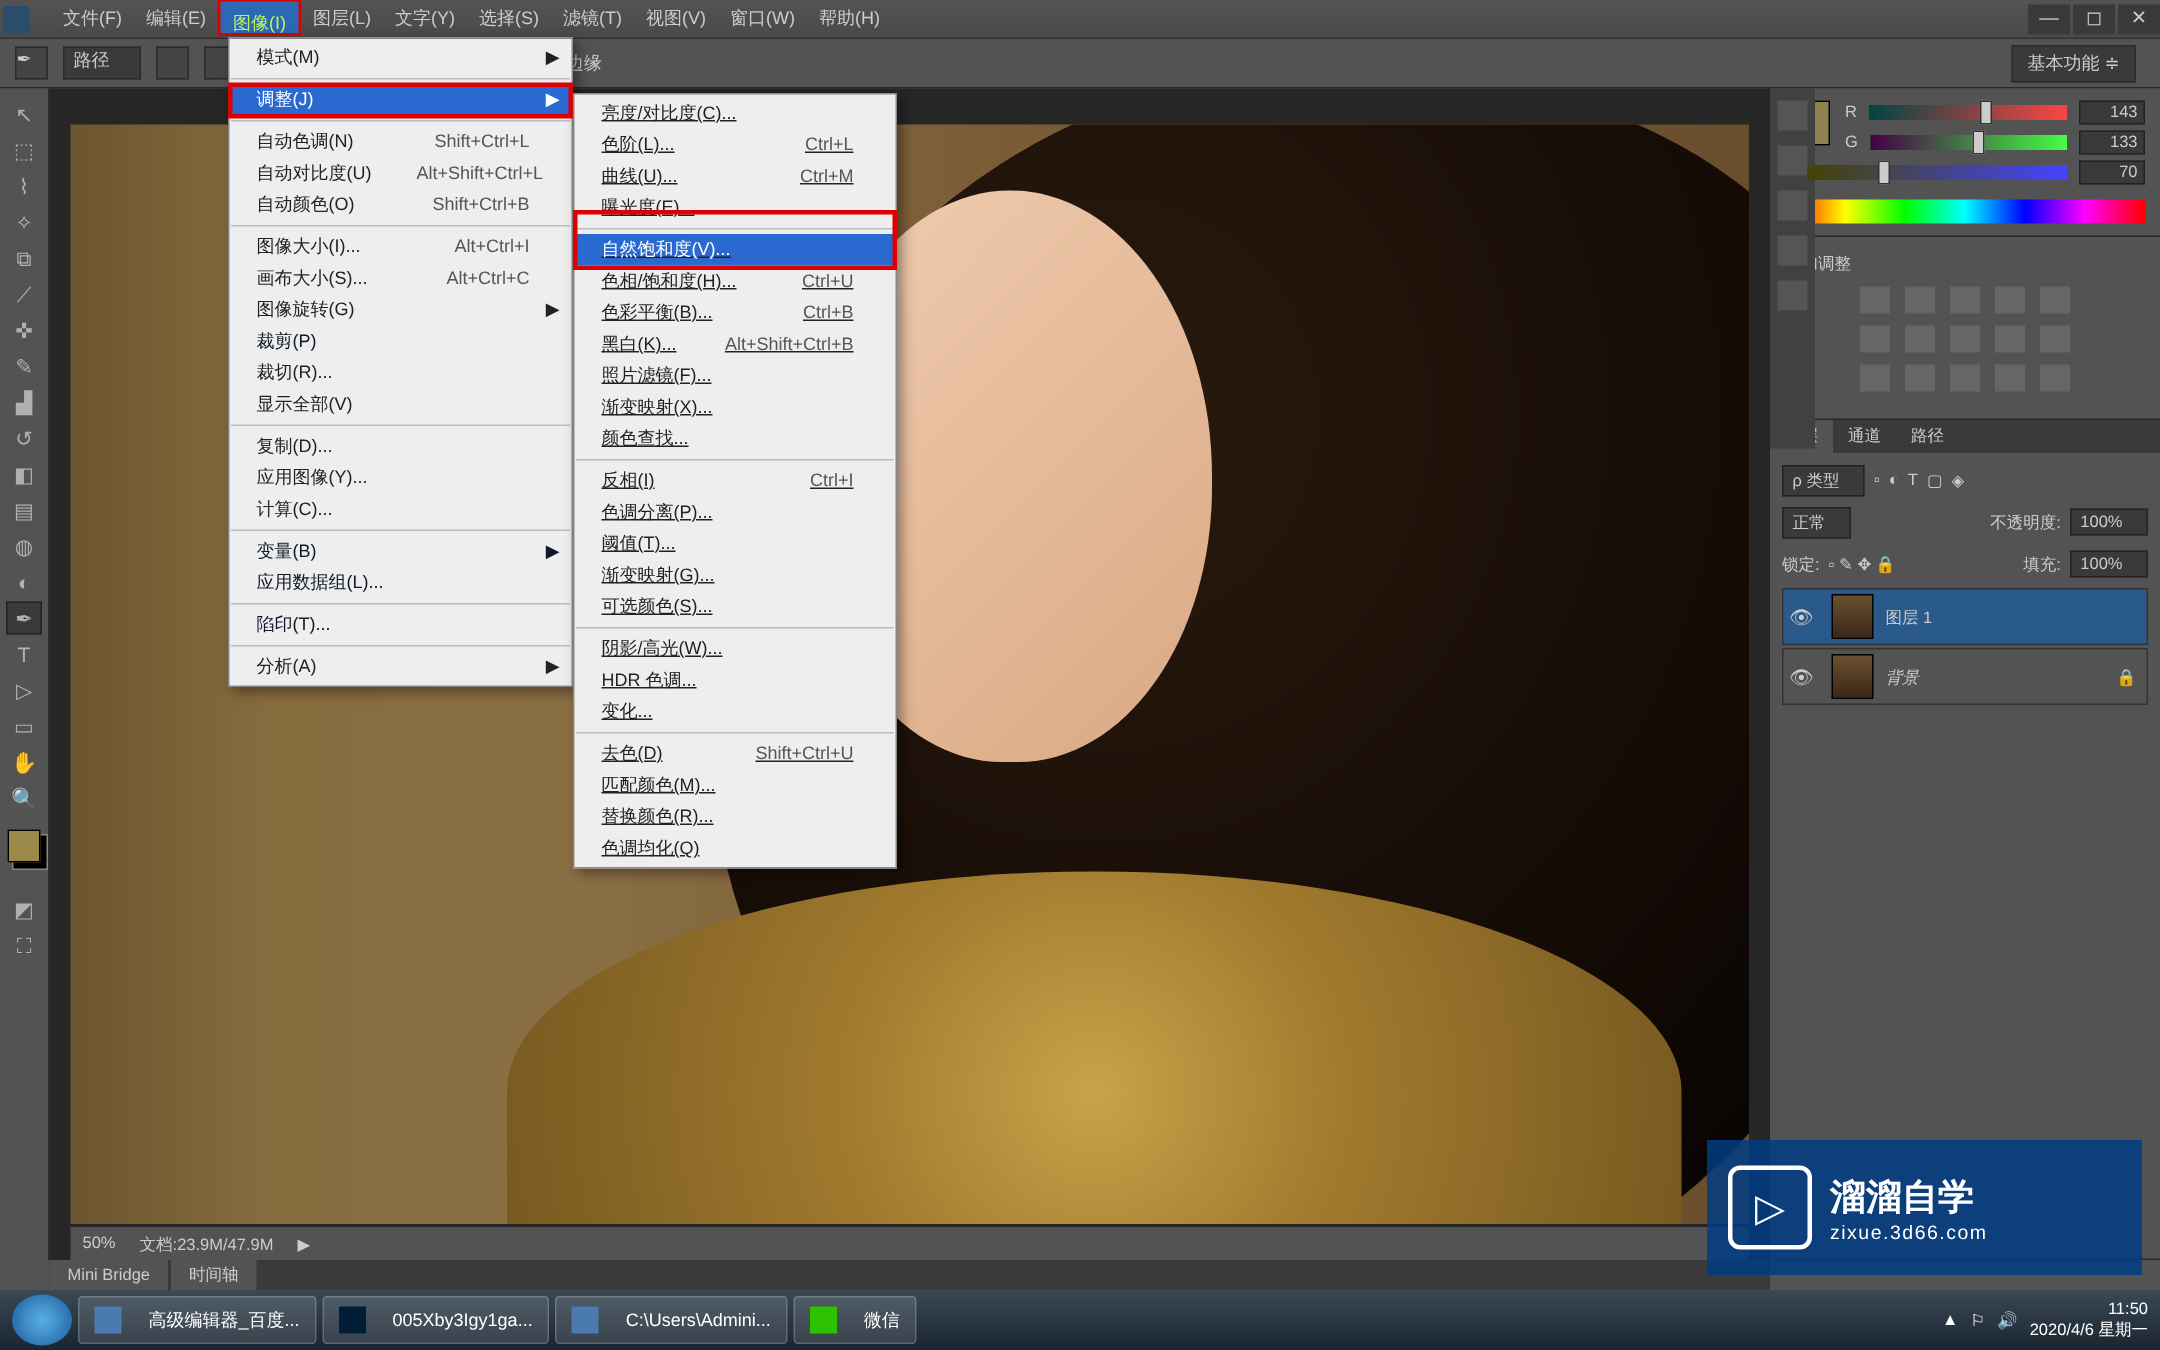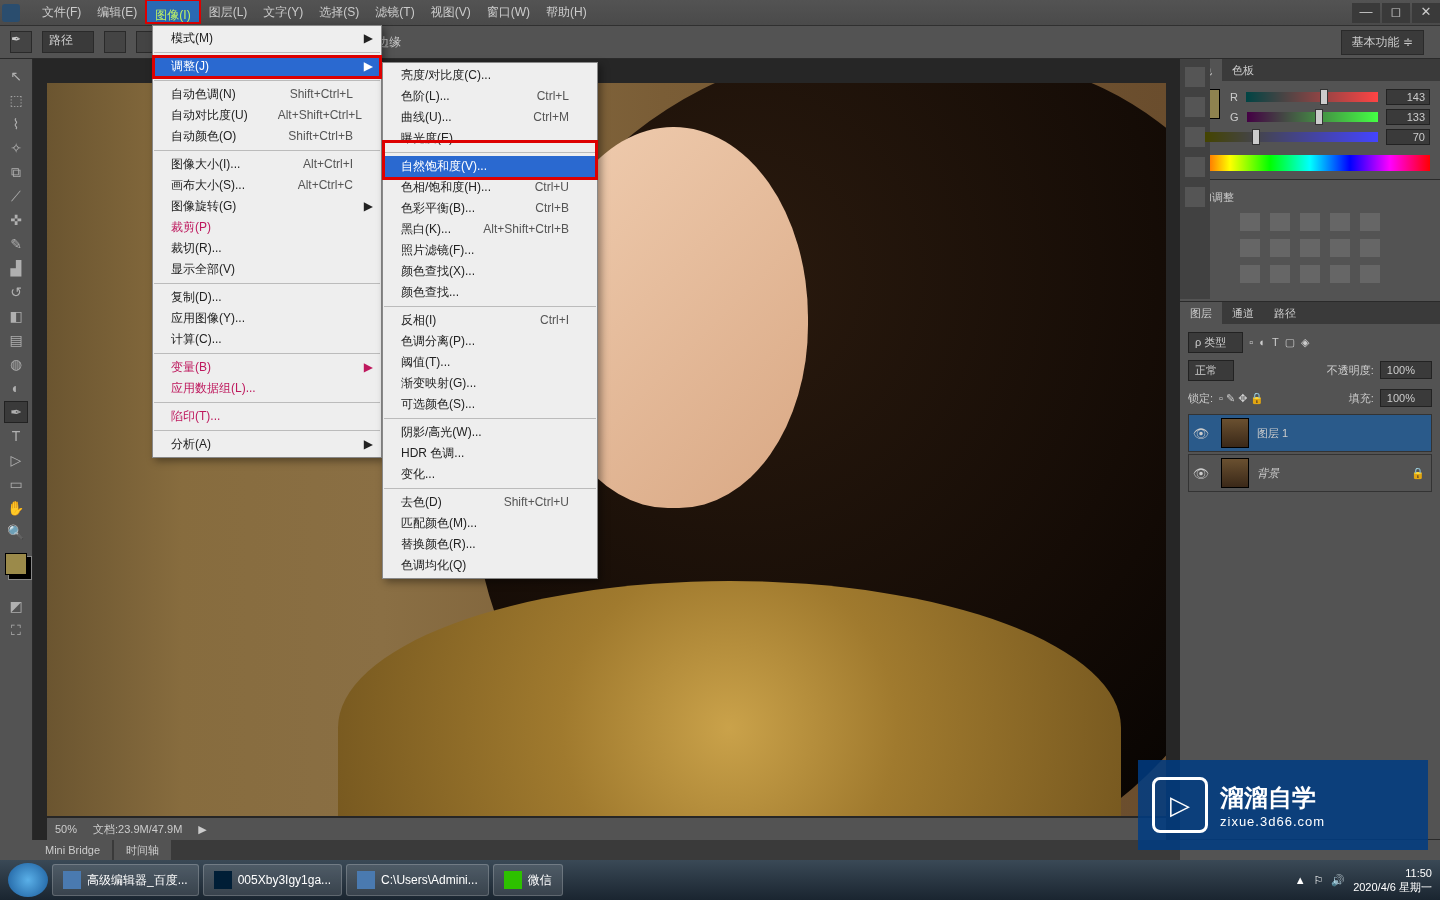--- a/index.html
+++ b/index.html
@@ -71,37 +71,37 @@
 .layer-row .lname{flex:1;}
 .layer-row .lock{width:20px; font-size:11px;}
 
 
 .bottom-tabs{ position:absolute; left:33px; right:260px; bottom:40px; height:20px; background:#3a3a3a; display:flex;}
 .bottom-tabs .btab{ padding:0 12px; line-height:20px; font-size:11px; background:#535353; margin-right:2px;}
 
 
 .taskbar{ position:absolute; left:0; right:0; bottom:0; height:40px; background:linear-gradient(#3a4956,#1a2530); display:flex; align-items:center; padding:0 8px; gap:4px;}
 .taskbar .start{ width:40px; height:34px; background:radial-gradient(circle,#5ab0e8,#1a5a9a); border-radius:50%;}
-.taskbar .tbtn{ height:32px; background:rgba(255,255,255,0.12); border:1px solid rgba(255,255,255,0.2); display:flex; align-items:center; padding:0 10px; gap:6px; font-size:12px; color:#fff; border-radius:3px;}
+.taskbar .tbtn{ height:32px; background:rgba(255,255,255,0.12); border:1px solid rgba(255,255,255,0.2); display:flex; align-items:center; padding:0 10px; gap:18px; font-size:12px; color:#fff; border-radius:3px;}
 .taskbar .tbtn .ic{width:18px; height:18px; background:#4a7ab0;}
 .taskbar .tray{margin-left:auto; display:flex; align-items:center; gap:8px; color:#fff; font-size:11px;}
 .taskbar .clock{text-align:right; line-height:14px;}
 
 
 .menu-dd { position:absolute; background:#eeeeee; color:#222; border:1px solid #888; box-shadow:3px 3px 8px rgba(0,0,0,0.4); font-size:12px; padding:2px 0;}
 .menu-dd .mi { height:21px; line-height:21px; padding:0 28px 0 18px; display:flex; white-space:nowrap;}
 .menu-dd .mi .lbl{flex:1; padding-right:30px;}
 .menu-dd .mi .sc{color:#555;}
 .menu-dd .mi .arr{position:absolute; right:8px;}
 .menu-dd .mi.sel{ background:#2a69d0; color:#fff;}
-.menu-dd .mi.dis{ color:#be185d;}
+.menu-dd .mi.dis{ color:#0f172a;}
 .menu-dd hr{ border:none; border-top:1px solid #bbb; margin:3px 1px;}
 
 .image-menu{ left:152px; top:25px; width:230px;}
-.adjust-menu{ left:382px; top:62px; width:216px;}
+.adjust-menu{ left:382px; top:62px; width:216px;text-decoration:underline;}
 .hl-box{position:absolute; border:3px solid #d00; pointer-events:none;}
 .hl2{left:152px; top:55px; width:230px; height:24px;}
 .hl3{left:382px; top:140px; width:216px; height:40px;}
 
 
 .watermark{position:absolute; right:12px; bottom:50px; width:290px; height:90px; background:rgba(0,60,130,0.85); color:#fff; display:flex; align-items:center; padding:8px 14px; gap:12px;}
 .watermark .play{width:56px; height:56px; border:3px solid #fff; border-radius:8px; display:flex; align-items:center; justify-content:center; font-size:26px;}
 .watermark .txt .t1{font-size:24px; font-weight:bold;}
 .watermark .txt .t2{font-size:13px; letter-spacing:1px;}
 </style>
@@ -184,24 +184,20 @@
 <div class="right">
   <div class="iconcol">
     <div></div>
     <div></div>
     <div></div>
     <div></div>
     <div></div>
   </div>
 
   <div class="panel">
-    <div class="panel-tabs">
-      <div class="ptab active">颜色</div>
-      <div class="ptab">色板</div>
-    </div>
     <div class="color-body">
       <div class="color-swatch"></div>
       <div class="color-row r">
           <span>R</span>
           <div class="sl">
             <div class="kn" style="left:56%"></div>
           </div>
           <input value="143" style="">
         </div>
       <div class="color-row g">
@@ -400,21 +396,21 @@
       <span class="sc">Ctrl+B</span>
     </div>
     <div class="mi">
       <span class="lbl">黑白(K)...</span>
       <span class="sc">Alt+Shift+Ctrl+B</span>
     </div>
     <div class="mi">
       <span class="lbl">照片滤镜(F)...</span>
     </div>
     <div class="mi">
-      <span class="lbl">颜色查找(X)...</span>
+      <span class="lbl">渐变映射(X)...</span>
     </div>
     <div class="mi">
       <span class="lbl">颜色查找...</span>
     </div>
     <hr>
     <div class="mi">
       <span class="lbl">反相(I)</span>
       <span class="sc">Ctrl+I</span>
     </div>
     <div class="mi">

